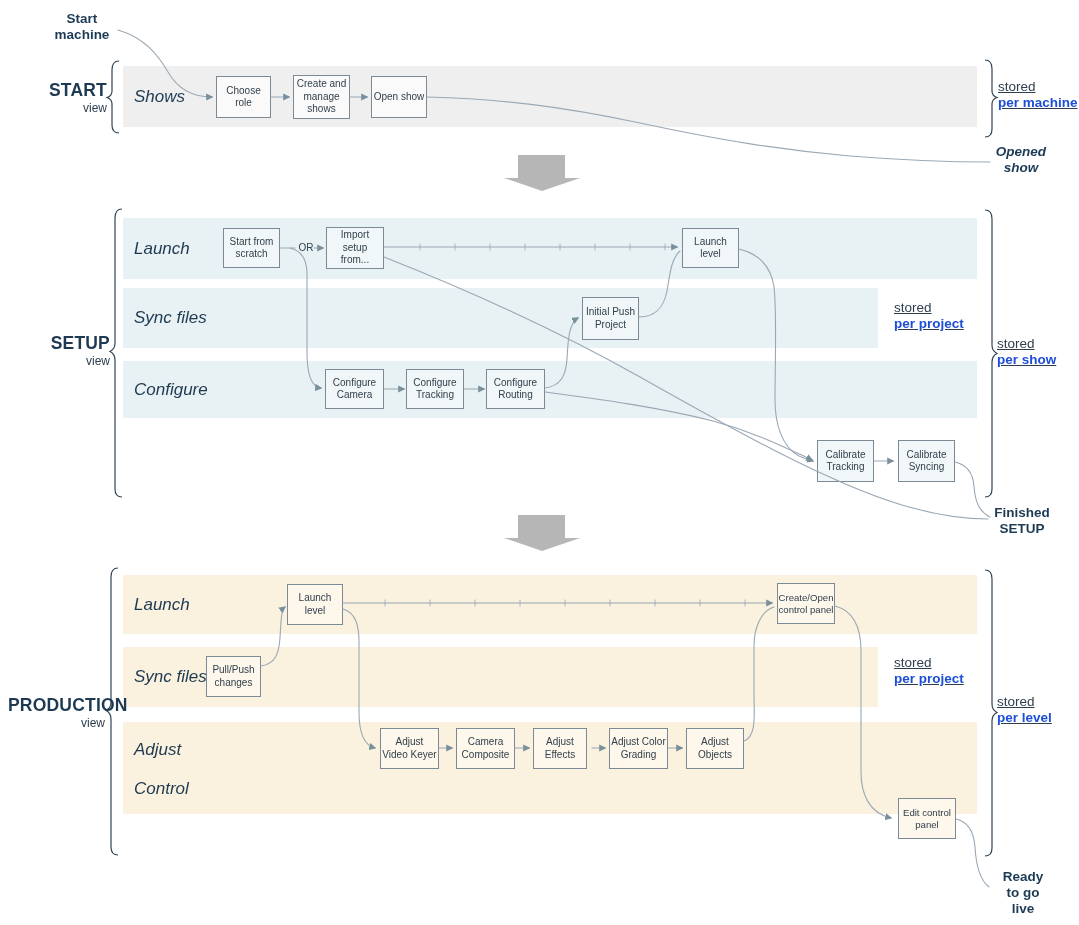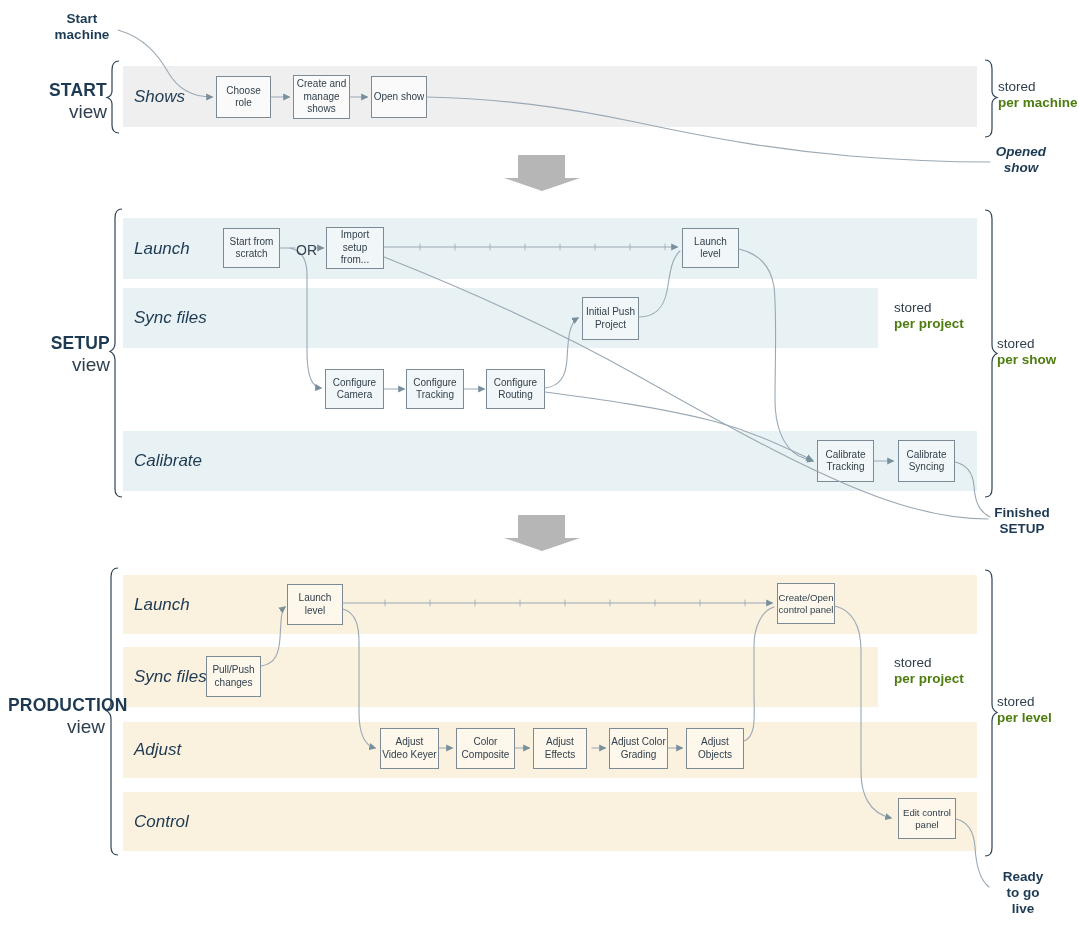--- a/index.html
+++ b/index.html
@@ -12,58 +12,58 @@
   .lane-label{font-style:italic;font-size:17px;color:#1e3a52;padding-left:11px;white-space:nowrap;}
   .node{position:absolute;display:flex;align-items:center;justify-content:center;
         text-align:center;font-size:10px;line-height:1.25;color:#33414c;
         border:1.4px solid #7b8a94;box-sizing:border-box;padding:0 1px;}
   .node.start{background:#fafafa;}
   .node.setup{background:#f1f7f8;}
   .node.prod{background:#fdf7ec;}
   .node.tight{font-size:9.6px;}
   .section-title{position:absolute;text-align:right;color:#1e3a52;}
   .section-title .t{font-weight:bold;font-size:17.5px;letter-spacing:.2px;}
-  .section-title .v{font-size:19px;color:#2e4050;margin-top:0;}
+  .section-title .v{font-size:12px;color:#2e4050;margin-top:0;}
   .ann{position:absolute;font-size:13.5px;font-weight:bold;color:#1d3a54;
        text-align:center;line-height:1.2;}
-  .stored{position:absolute;font-size:13.5px;color:#2e3e4c;line-height:1.18;}
-  .stored .scope{font-weight:bold;color:#4d7c0f;}
-  .or{position:absolute;font-size:14px;color:#33414c;text-align:center;}
+  .stored{position:absolute;font-size:13.5px;color:#2e3e4c;line-height:1.18;text-decoration:underline;}
+  .stored .scope{font-weight:bold;color:#1d4ed8;}
+  .or{position:absolute;font-size:10px;color:#33414c;text-align:center;}
   svg.overlay{position:absolute;left:0;top:0;z-index:5;pointer-events:none;}
   .lane{z-index:1;} .node{z-index:2;} .section-title,.ann,.stored,.or{z-index:6;}
 </style>
 </head>
 <body>
 
 <div class="canvas">
 
   <div class="lane start" style="left:123px;top:66px;width:854px;height:61px;">
     <span class="lane-label">Shows</span>
   </div>
 
   <div class="lane setup" style="left:123px;top:218px;width:854px;height:61px;">
     <span class="lane-label">Launch</span>
   </div>
   <div class="lane setup" style="left:123px;top:288px;width:755px;height:60px;">
     <span class="lane-label">Sync files</span>
   </div>
-  <div class="lane setup" style="left:123px;top:431px;width:854px;height:60px;">
-    <span class="lane-label">Calibrate</span>
+  <div class="lane setup" style="left:123px;top:361px;width:854px;height:57px;">
+    <span class="lane-label">Configure</span>
   </div>
 
   <div class="lane prod" style="left:123px;top:575px;width:854px;height:59px;">
     <span class="lane-label">Launch</span>
   </div>
   <div class="lane prod" style="left:123px;top:647px;width:755px;height:60px;">
     <span class="lane-label">Sync files</span>
   </div>
   <div class="lane prod" style="left:123px;top:722px;width:854px;height:56px;">
     <span class="lane-label">Adjust</span>
   </div>
-  <div class="lane prod" style="left:123px;top:792px;width:854px;height:59px;">
+  <div class="lane prod" style="left:123px;top:763px;width:854px;height:51px;">
     <span class="lane-label">Control</span>
   </div>
 
   <div class="node start" style="left:216px;top:76px;width:55px;height:42px;">Choose role</div>
   <div class="node start" style="left:293px;top:75px;width:57px;height:44px;">Create and manage shows</div>
   <div class="node start" style="left:371px;top:76px;width:56px;height:42px;">Open show</div>
 
   <div class="node setup" style="left:223px;top:228px;width:57px;height:40px;">Start from scratch</div>
   <div class="node setup" style="left:326px;top:227px;width:58px;height:42px;">Import setup from...</div>
   <div class="node setup" style="left:682px;top:228px;width:57px;height:40px;">Launch level</div>
@@ -71,21 +71,21 @@
   <div class="node setup" style="left:325px;top:369px;width:59px;height:40px;">Configure Camera</div>
   <div class="node setup" style="left:406px;top:369px;width:58px;height:40px;">Configure Tracking</div>
   <div class="node setup" style="left:486px;top:369px;width:59px;height:40px;">Configure Routing</div>
   <div class="node setup" style="left:817px;top:440px;width:57px;height:42px;">Calibrate Tracking</div>
   <div class="node setup" style="left:898px;top:440px;width:57px;height:42px;">Calibrate Syncing</div>
   <div class="or" style="left:296px;top:242px;width:20px;">OR</div>
 
   <div class="node prod" style="left:287px;top:584px;width:56px;height:41px;">Launch level</div>
   <div class="node prod" style="left:206px;top:656px;width:55px;height:41px;">Pull/Push changes</div>
   <div class="node prod" style="left:380px;top:728px;width:59px;height:41px;">Adjust Video Keyer</div>
-  <div class="node prod" style="left:456px;top:728px;width:59px;height:41px;">Color Composite</div>
+  <div class="node prod" style="left:456px;top:728px;width:59px;height:41px;">Camera Composite</div>
   <div class="node prod" style="left:533px;top:728px;width:54px;height:41px;">Adjust Effects</div>
   <div class="node prod" style="left:609px;top:728px;width:59px;height:41px;">Adjust Color Grading</div>
   <div class="node prod" style="left:686px;top:728px;width:58px;height:41px;">Adjust Objects</div>
   <div class="node prod tight" style="left:777px;top:583px;width:58px;height:41px;">Create/Open control panel</div>
   <div class="node prod tight" style="left:898px;top:798px;width:58px;height:41px;">Edit control panel</div>
 
   <svg class="overlay" width="1079" height="925" viewBox="0 0 1079 925">
     <defs>
       <marker id="arr" viewBox="0 0 8 8" refX="6.5" refY="4" markerWidth="6.5" markerHeight="6.5" orient="auto">
         <path d="M0,0 L8,4 L0,8 Z" fill="#78909c"></path>

